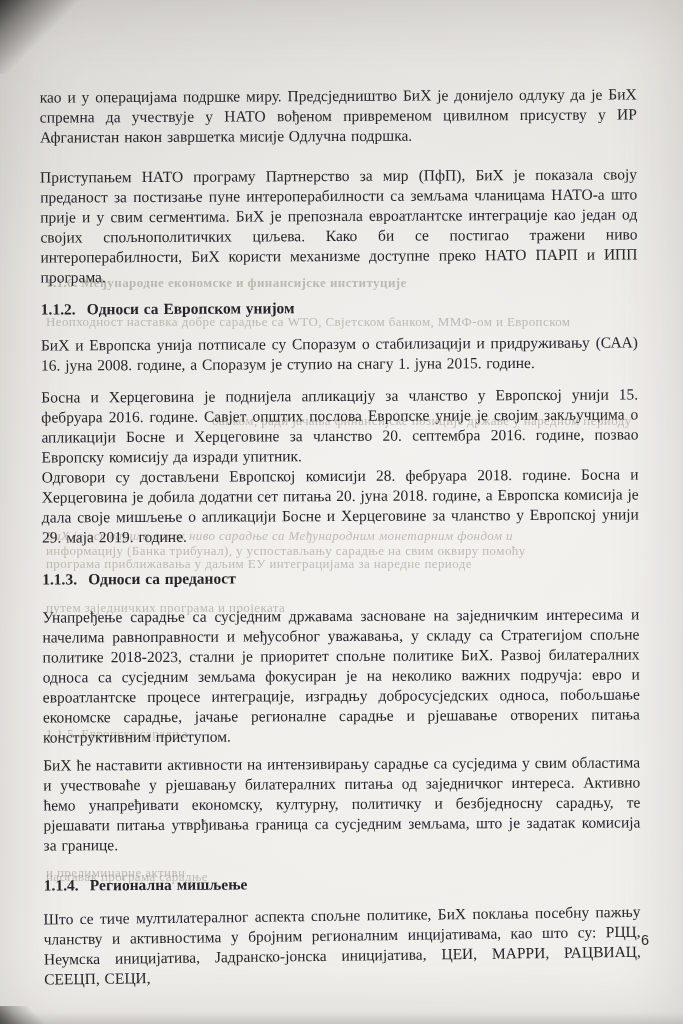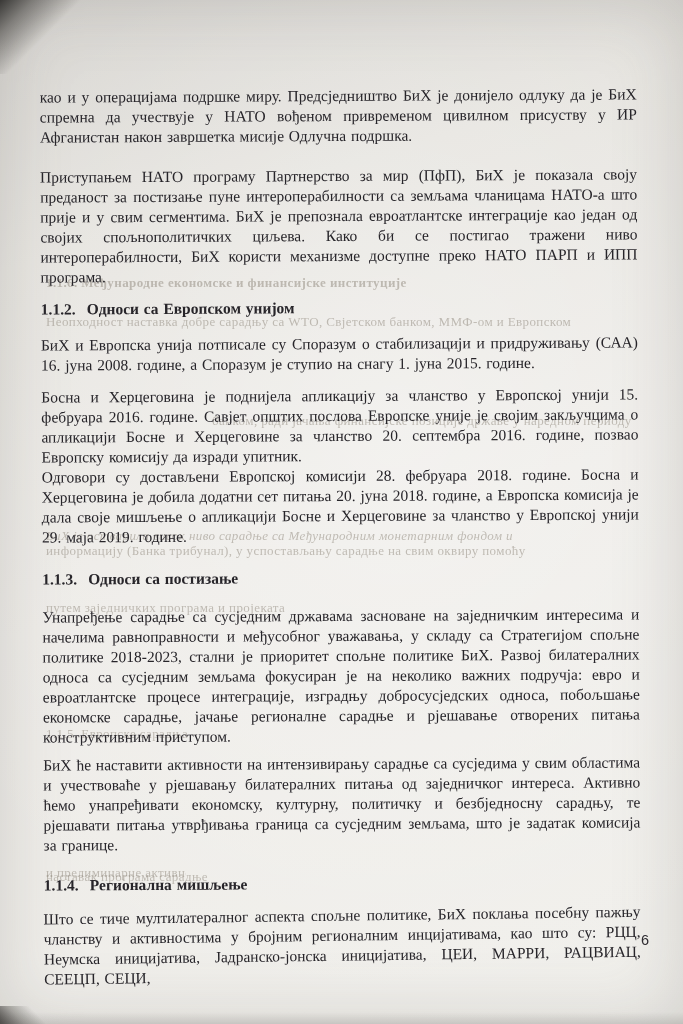--- a/index.html
+++ b/index.html
@@ -72,24 +72,25 @@
 </head>
 <body>
 
 <div class="photo">
 
   <div class="corner-tl"></div>
   <div class="corner-bl"></div>
   <div class="edge-bottom"></div>
 
   <div class="gl" style="top:276px; left:46px; width:555px;font-weight:bold;">1.1.6.   Међународне економске и финансијске институције</div>
-  <div class="gl" style="top:315px; left:46px; width:592px;">Неопходност наставка добре сарадњу са WTO, Свјетском банком, ММФ-ом и Европском</div>
+  <div class="gl" style="top:315px; left:46px; width:592px;">Неопходност наставка добре сарадње са WTO, Свјетском банком, ММФ-ом и Европском</div>
   <div class="gl" style="top:414px; left:212px; width:424px;">банком, ради јачања финансијске позиције државе у наредном периоду</div>
   <div class="gl" style="top:529px; left:46px; width:570px;font-style:italic;">БиХ је остварила висок ниво сарадње са Међународним монетарним фондом и</div>
   <div class="gl" style="top:544px; left:46px; width:590px;">информацију (Банка трибунал), у успостављању сарадње на свим оквиру помоћу</div>
+  <div class="gl" style="top:557px; left:46px; width:578px;">програма приближавања у даљим ЕУ интеграцијама за наредне периоде</div>
   <div class="gl" style="top:601px; left:46px; width:540px;font-family:Liberation Serif, serif;">путем заједничких програма и пројеката</div>
   <div class="gl" style="top:727px; left:46px; width:230px;">1.1.5.   Европске сарадња</div>
   <div class="gl" style="top:870px; left:46px; width:185px;">наставак програма сарадње</div>
   <div class="gl" style="top:866px; left:46px; width:140px;">и прелиминарне активности</div>
 
   <div class="content">
 
     <p class="para">као и у операцијама подршке миру. Предсједништво БиХ је донијело одлуку да је БиХ спремна да учествује у НАТО вођеном привременом цивилном присуству у ИР Афганистан након завршетка мисије Одлучна подршка.</p>
 
     <p class="para mb12">Приступањем НАТО програму Партнерство за мир (ПфП), БиХ је показала своју преданост за постизање пуне интероперабилности са земљама чланицама НАТО-а што прије и у свим сегментима. БиХ је препознала евроатлантске интеграције као један од својих спољнополитичких циљева. Како би се постигао тражени ниво интероперабилности, БиХ користи механизме доступне преко НАТО ПАРП и ИПП програма.</p>
@@ -98,21 +99,21 @@
       <span class="num">1.1.2.</span><span>Односи са Европском унијом</span>
     </p>
 
     <p class="para mb12">БиХ и Европска унија потписале су Споразум о стабилизацији и придруживању (САА) 16. јуна 2008. године, а Споразум је ступио на снагу 1. јуна 2015. године.</p>
 
     <p class="para tight">Босна и Херцеговина је поднијела апликацију за чланство у Европској унији 15. фебруара 2016. године. Савјет општих послова Европске уније је својим закључцима о апликацији Босне и Херцеговине за чланство 20. септембра 2016. године, позвао Европску комисију да изради упитник.</p>
 
     <p class="para after-tight mb22">Одговори су достављени Европској комисији 28. фебруара 2018. године. Босна и Херцеговина је добила додатни сет питања 20. јуна 2018. године, а Европска комисија је дала своје мишљење о апликацији Босне и Херцеговине за чланство у Европској унији 29. маја 2019. године.</p>
 
     <p class="heading mb18">
-      <span class="num">1.1.3.</span><span>Односи са постизање</span>
+      <span class="num">1.1.3.</span><span>Односи са преданост</span>
     </p>
 
     <p class="para mb8">Унапређење сарадње са сусједним државама засноване на заједничким интересима и начелима равноправности и међусобног уважавања, у складу са Стратегијом спољне политике 2018-2023, стални је приоритет спољне политике БиХ. Развој билатералних односа са сусједним земљама фокусиран је на неколико важних подручја: евро и евроатлантске процесе интеграције, изградњу добросусједских односа, побољшање економске сарадње, јачање регионалне сарадње и рјешавање отворених питања конструктивним приступом.</p>
 
     <p class="para">БиХ ће наставити активности на интензивирању сарадње са сусједима у свим областима и учествоваће у рјешавању билатералних питања од заједничког интереса. Активно ћемо унапређивати економску, културну, политичку и безбједносну сарадњу, те рјешавати питања утврђивања граница са сусједним земљама, што је задатак комисија за границе.</p>
 
     <p class="heading mb14">
       <span class="num">1.1.4.</span><span>Регионална мишљење</span>
     </p>
 

